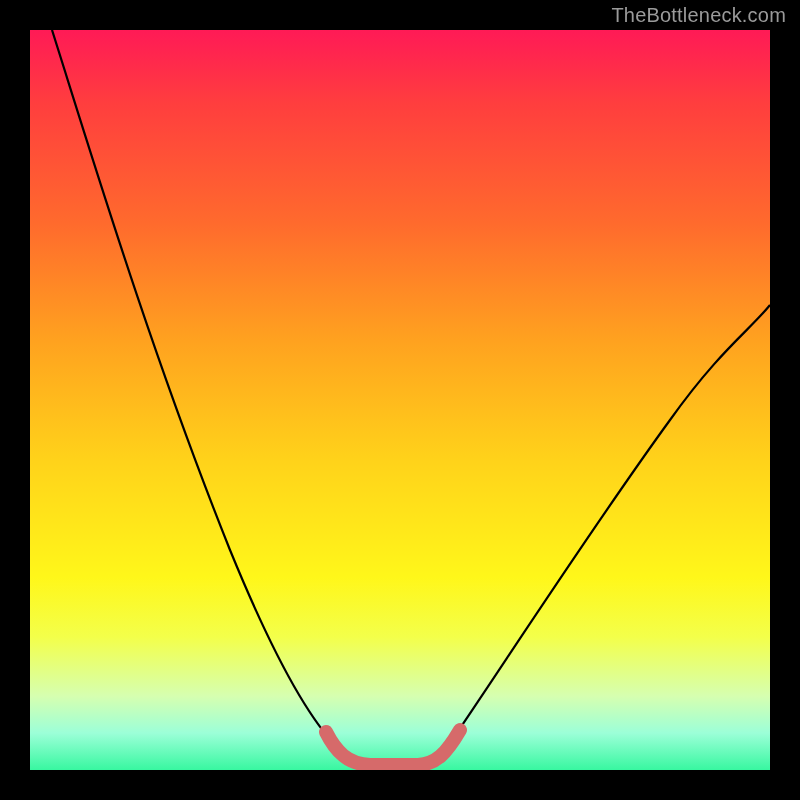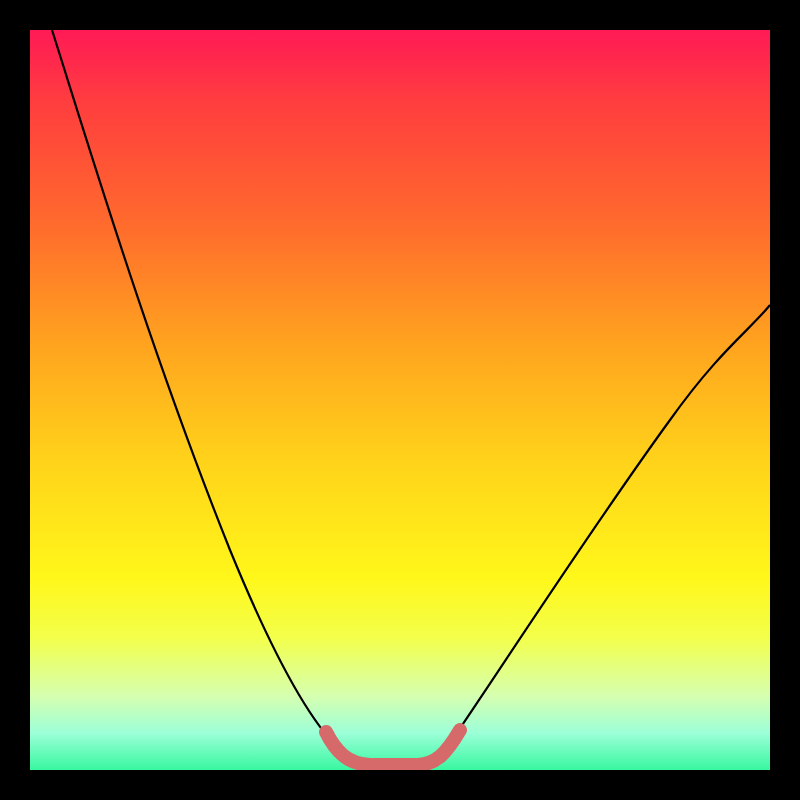--- a/index.html
+++ b/index.html
@@ -56,20 +56,21 @@
   svg.curve {
     position: absolute;
     inset: 0;
   }
 </style>
 </head>
 <body>
 
 <div class="frame">
 
+  <div class="watermark">TheBottleneck.com</div>
 
   <div class="plot">
     <div class="gradient"></div>
 
     <svg class="curve" viewBox="0 0 740 740" preserveAspectRatio="none">
       <path d="M 22 0
                C 60 120, 120 320, 200 520
                C 245 630, 280 690, 308 718
                " fill="none" stroke="#000" stroke-width="2.2"></path>
       <path d="M 308 718

